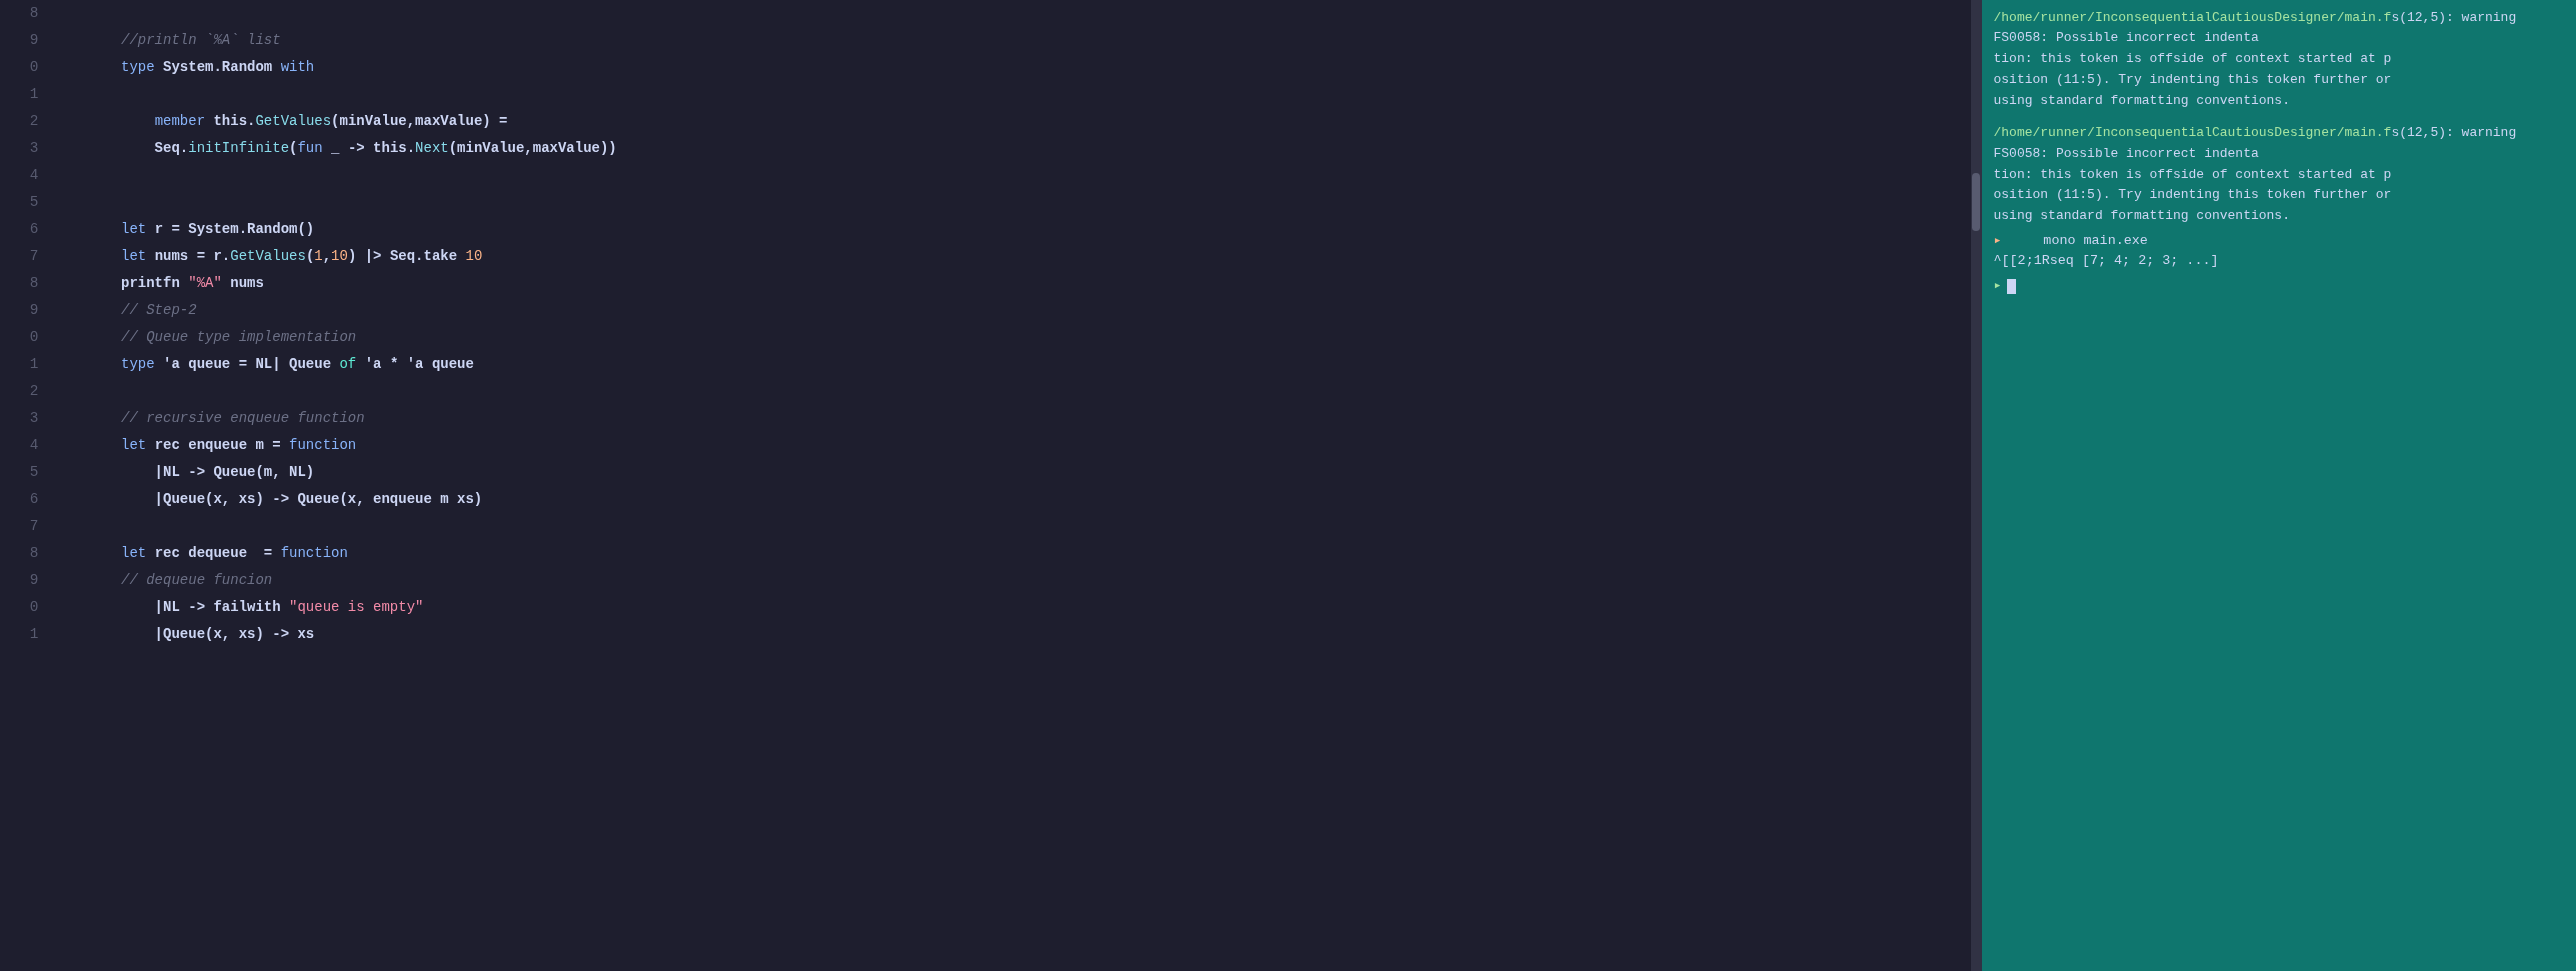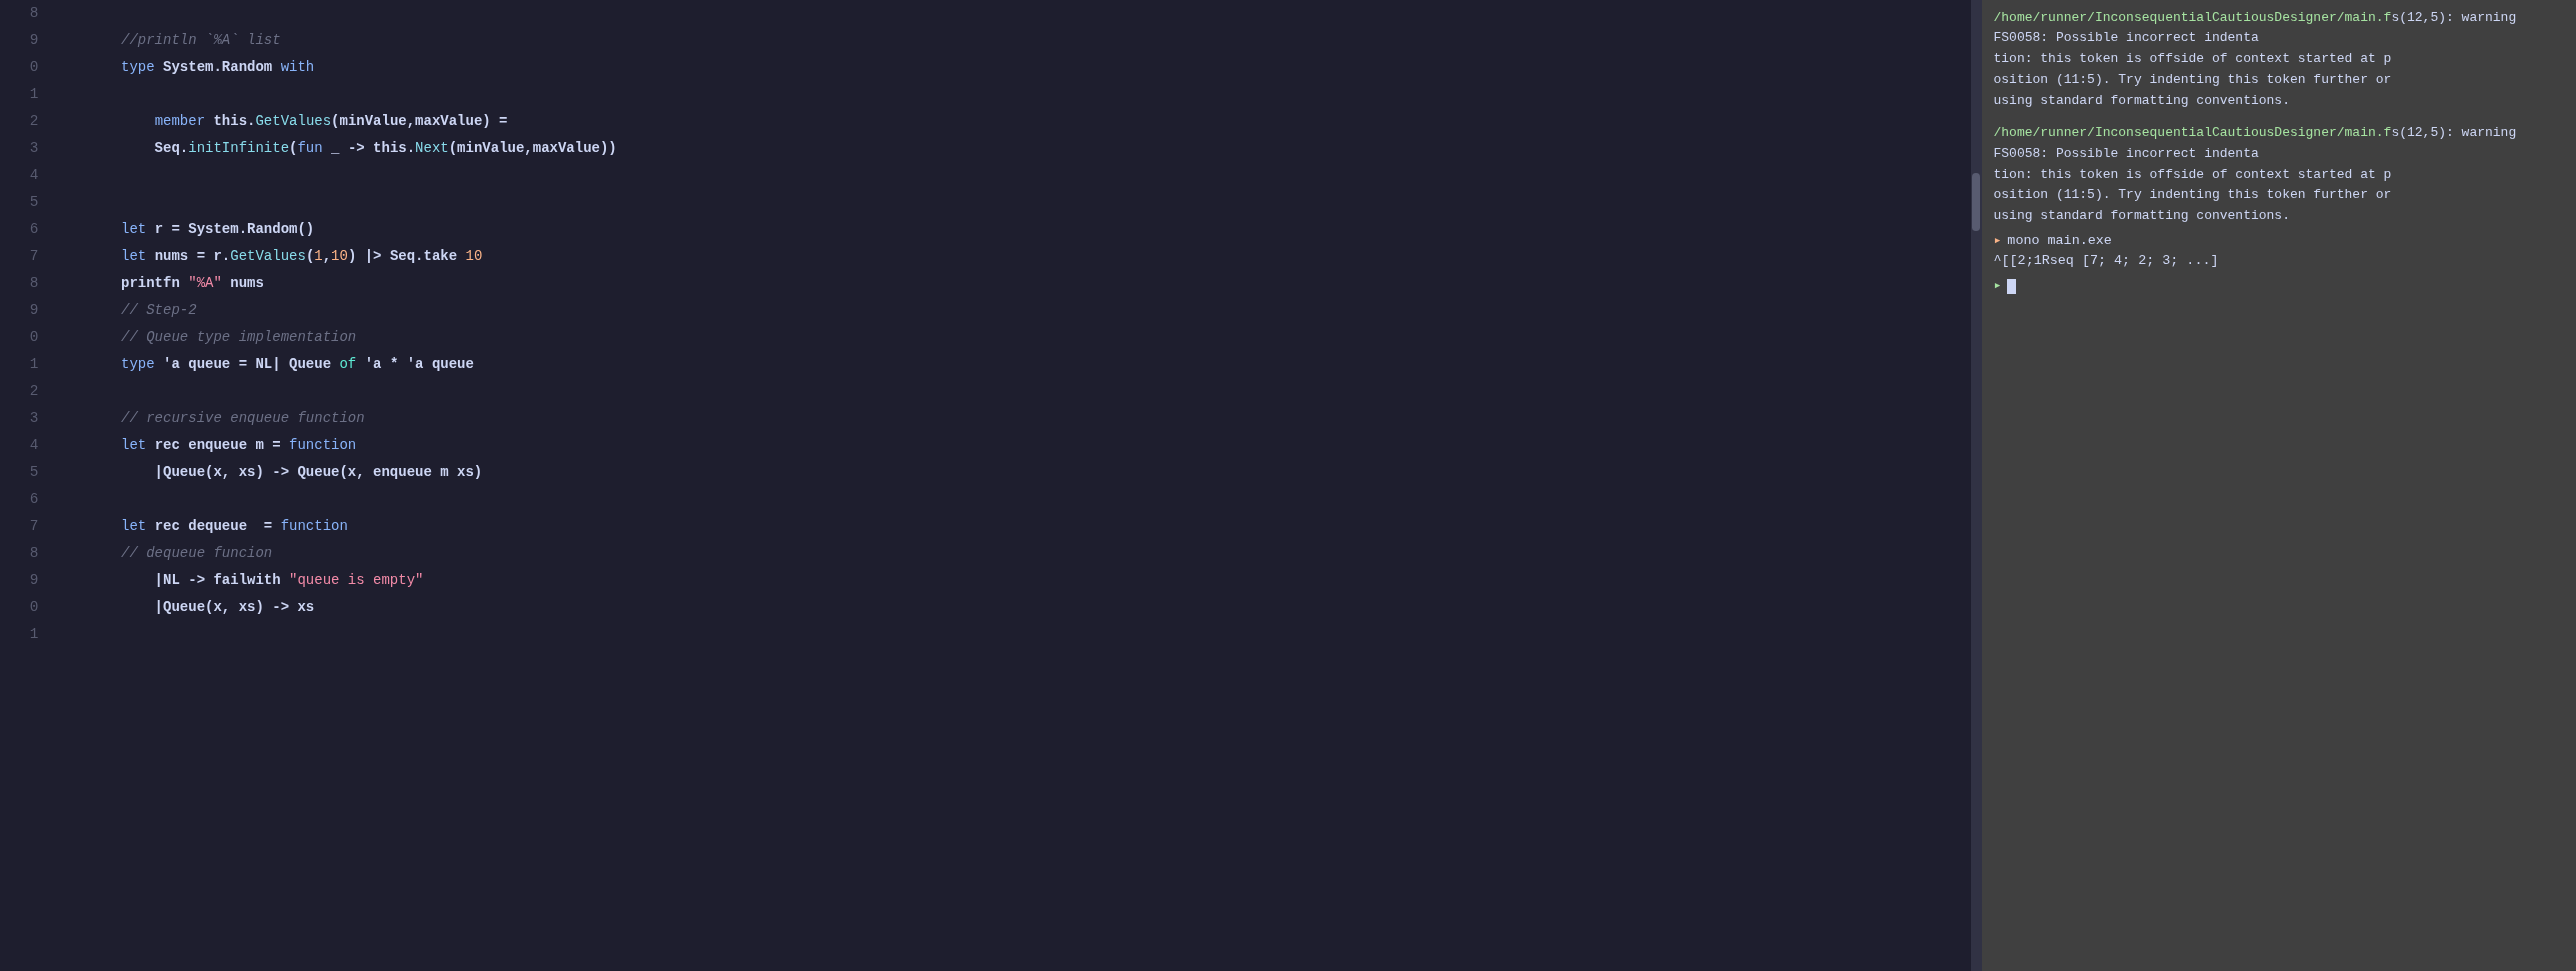--- a/index.html
+++ b/index.html
@@ -88,21 +88,21 @@
     .kw2 { color: #5eead4; }  
     .string { color: #f38ba8; }   
     .comment { color: #6c7086; font-style: italic; }
     .number { color: #fab387; } 
     .plain { color: #cdd6f4; font-weight: bold; }    
     .method { color: #89dceb; }
 
     
     .output-panel {
       width: 595px;
-      background: #404040;
+      background: #0f766e;
       color: #cdd6f4;
       font-size: 13.4px;
       font-family: 'Courier New', Courier, monospace;
       line-height: 1.55;
       padding: 7.7px 11.5px;
       overflow: hidden;
       border-left: 1px solid #313244;
     }
 
     .output-panel .path {
@@ -128,20 +128,21 @@
     }
 
     .output-panel .prompt-green {
       color: #a6e3a1;
       font-size: 13.4px;
     }
 
     .output-panel .cmd-text {
       color: #cdd6f4;
       font-size: 13.4px;
+      margin-left: 36px;
     }
 
     .output-panel .output-text {
       color: #cdd6f4;
       font-size: 13.4px;
     }
 
     .cursor {
       display: inline-block;
       width: 8.6px;
@@ -236,20 +237,23 @@
       <div class="code-line">&nbsp;</div>
 
       <div class="code-line">
         <span class="comment">// recursive enqueue function</span>
       </div>
 
       <div class="code-line">
         <span class="kw">let</span><span class="plain"> rec enqueue m = </span><span class="kw">function</span>
       </div>
 
+      <div class="code-line">
+        <span class="plain">    |NL -&gt; Queue(m, NL)</span>
+      </div>
 
       <div class="code-line">
         <span class="plain">    |Queue(x, xs) -&gt; Queue(x, enqueue m xs)</span>
       </div>
 
       <div class="code-line">&nbsp;</div>
 
       <div class="code-line">
         <span class="kw">let</span><span class="plain"> rec dequeue  = </span><span class="kw">function</span>
       </div>

